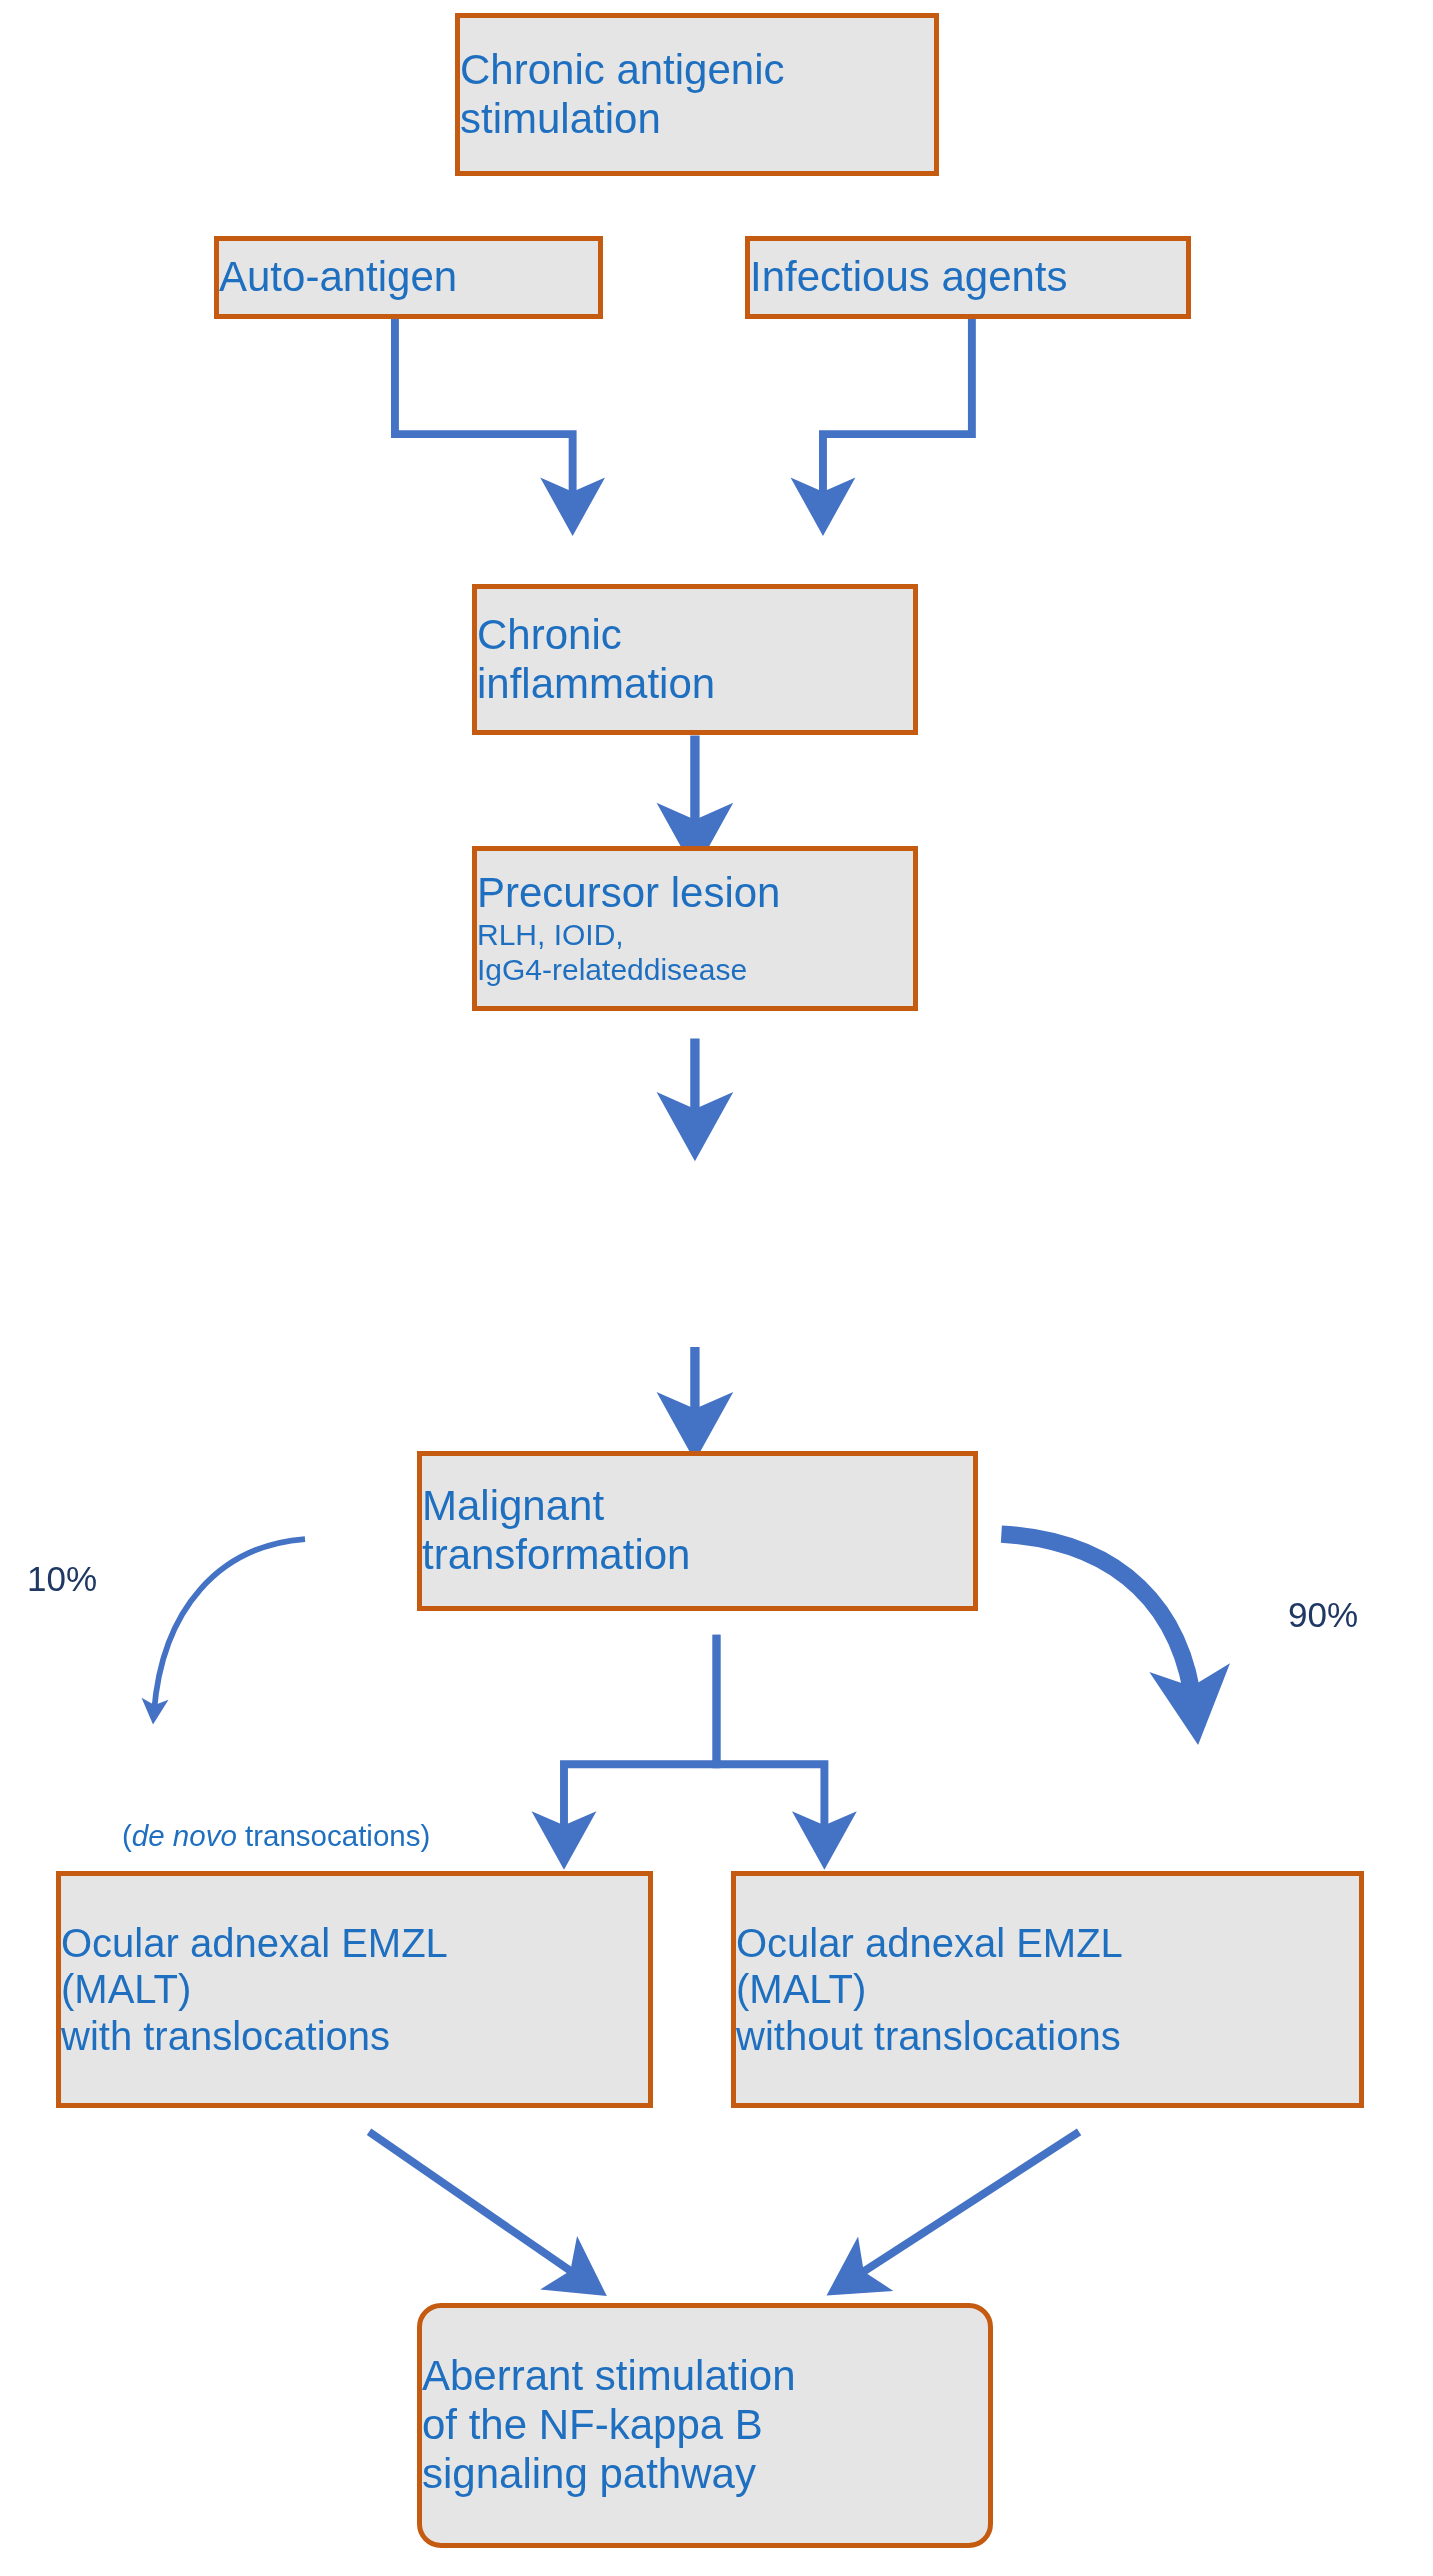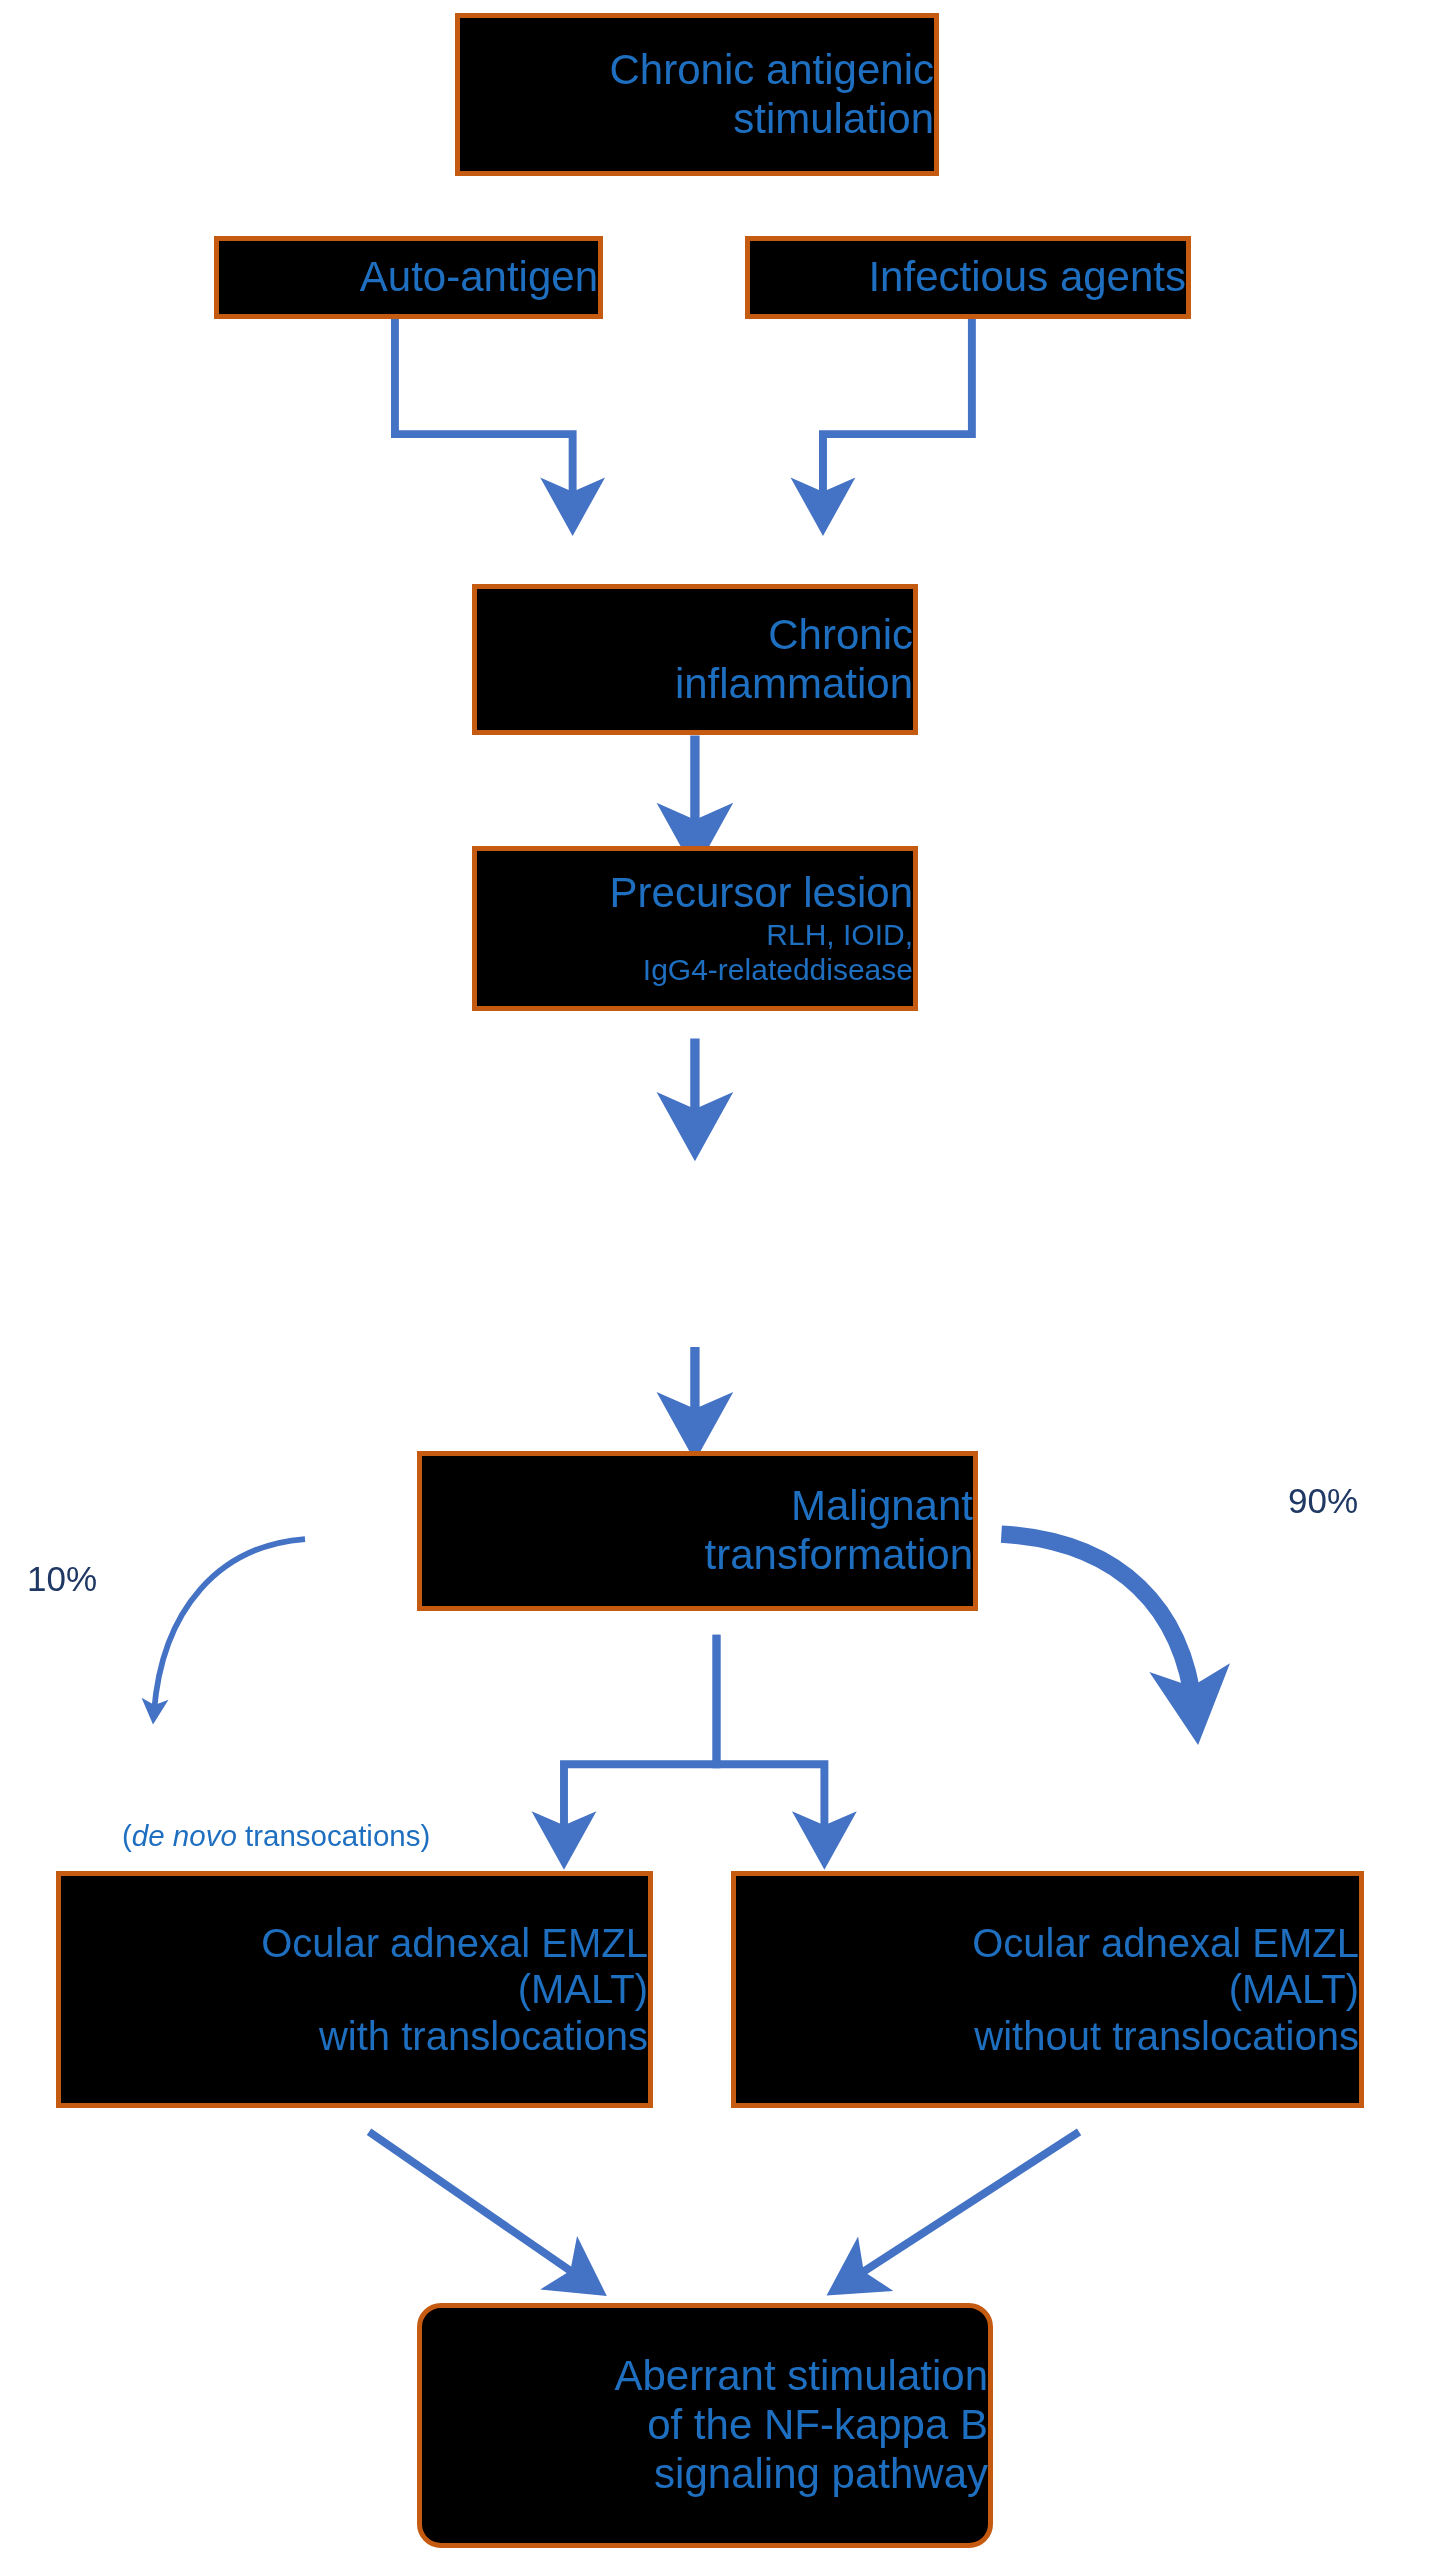--- a/index.html
+++ b/index.html
@@ -22,25 +22,25 @@
     left: 0;
     top: 0;
     width: 1433px;
     height: 2576px;
     pointer-events: none;
   }
   .node {
     position: absolute;
     box-sizing: border-box;
     border: 5px solid #C55A11;
-    background: #000000;
+    background: #e5e5e5;
     color: #1F6FC0;
     display: flex;
     flex-direction: column;
-    align-items: flex-end;
+    align-items: flex-start;
     justify-content: center;
     text-align: center;
     line-height: 1.16;
     z-index: 5;
   }
   .node .line {
     display: block;
     white-space: nowrap;
   }
   .t-big   { font-size: 42px; }
@@ -142,18 +142,18 @@
   </div>
 
   <div class="node t-big" style="left:417px; top:2303px; width:576px; height:245px;border-radius:24px;">
     <span class="line">Aberrant stimulation</span>
     <span class="line">of the NF-kappa B</span>
     <span class="line">signaling pathway</span>
   </div>
 
   <div class="pct" style="left:27px; top:1559px;">10%</div>
 
-  <div class="pct" style="left:1288px; top:1481px;">90%</div>
+  <div class="pct" style="left:1288px; top:1595px;">90%</div>
 
   <div class="note" style="left:122px; top:1819px;"><span>(</span><i>de novo</i><span> transocations)</span></div>
 
 </div>
 
 
 </body></html>

